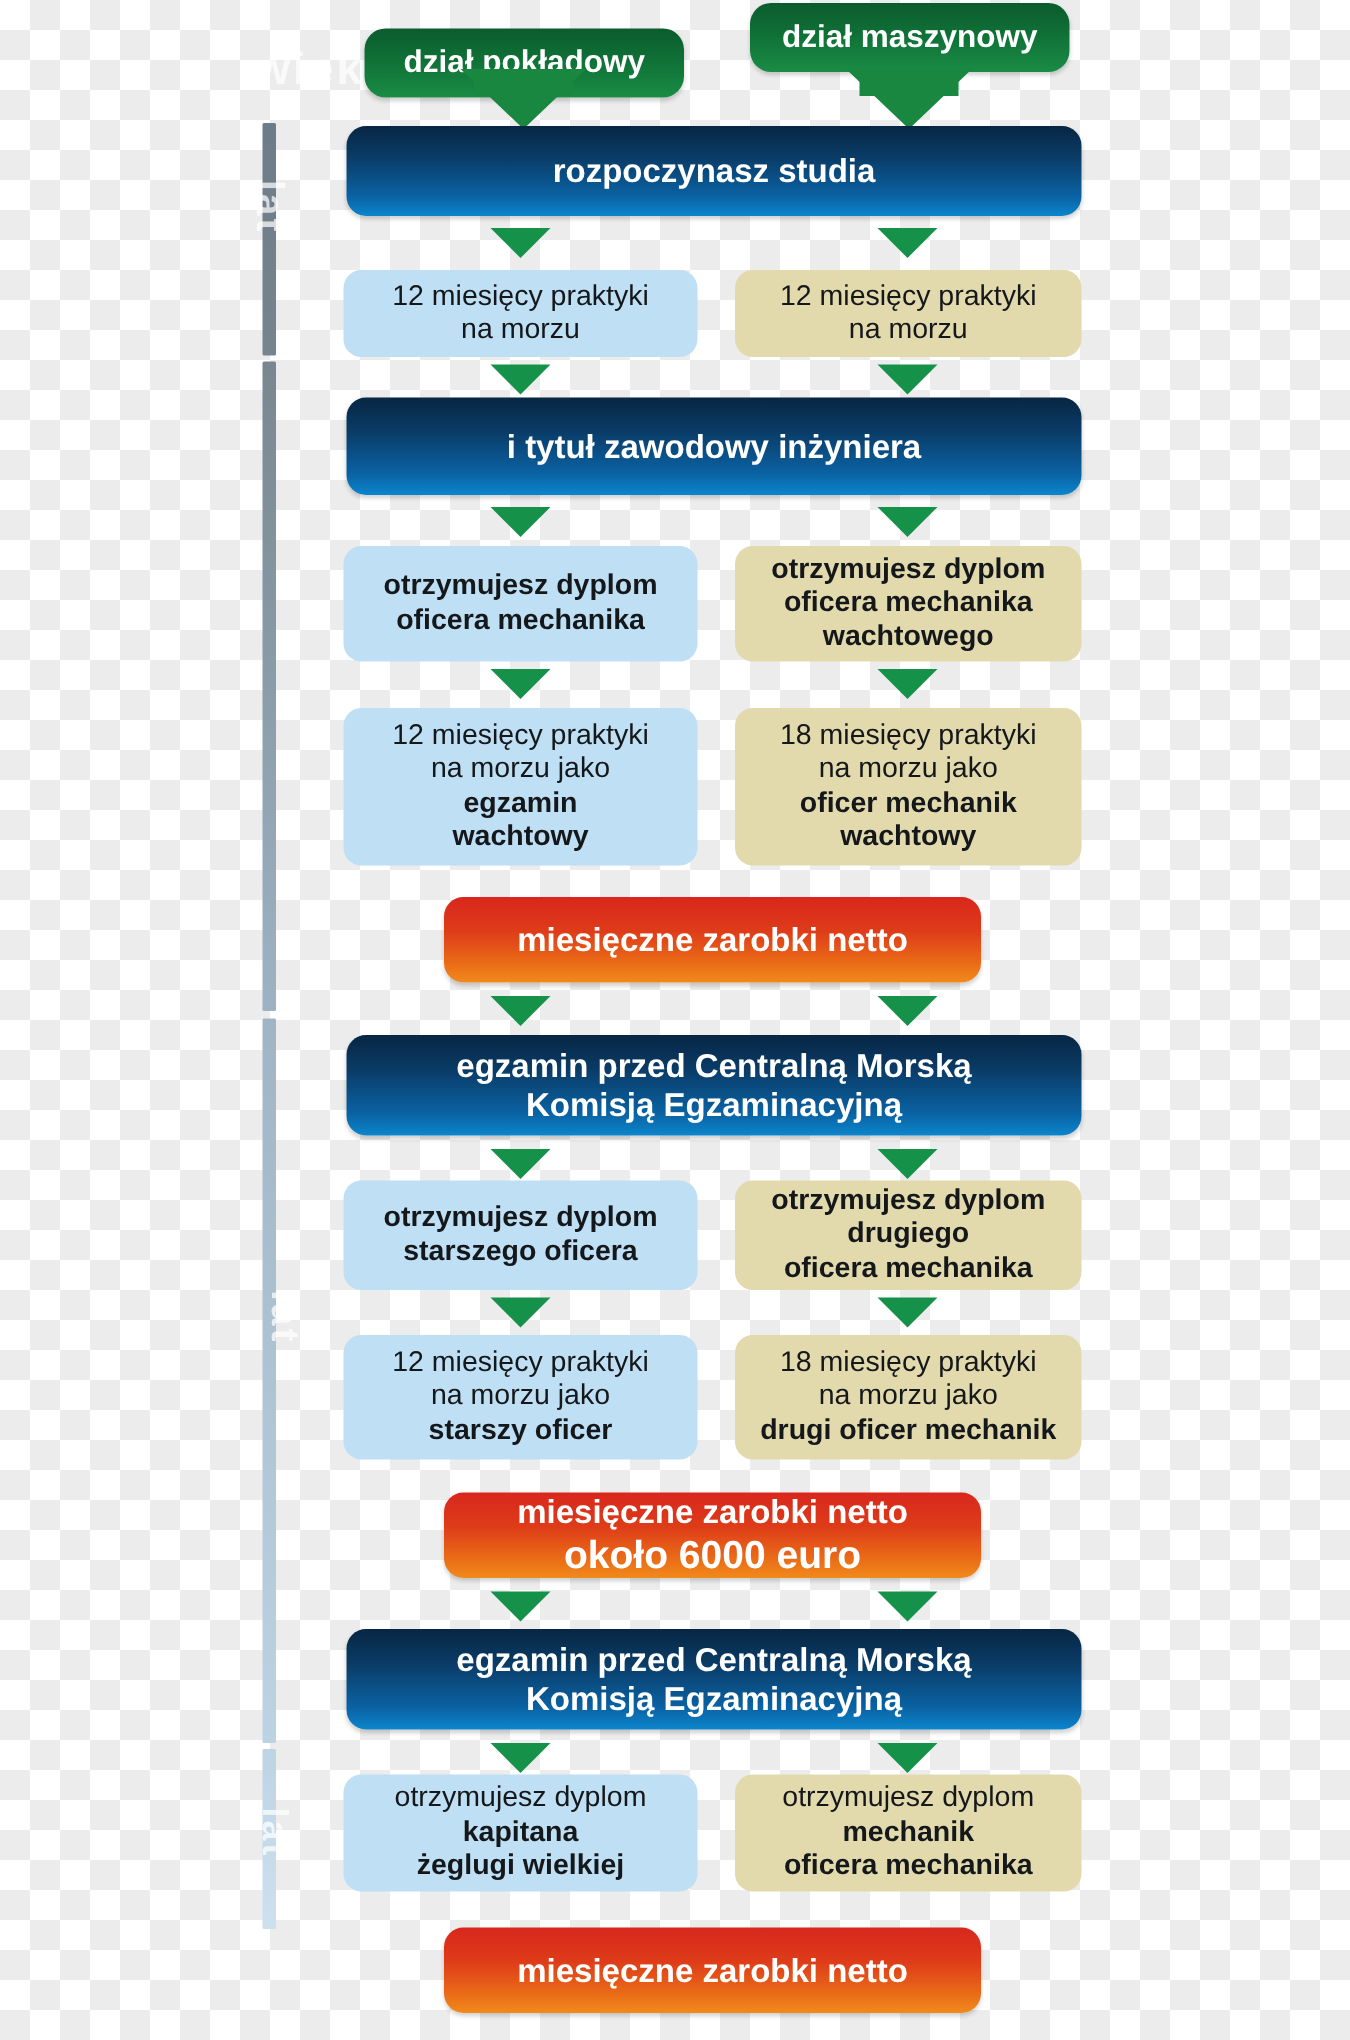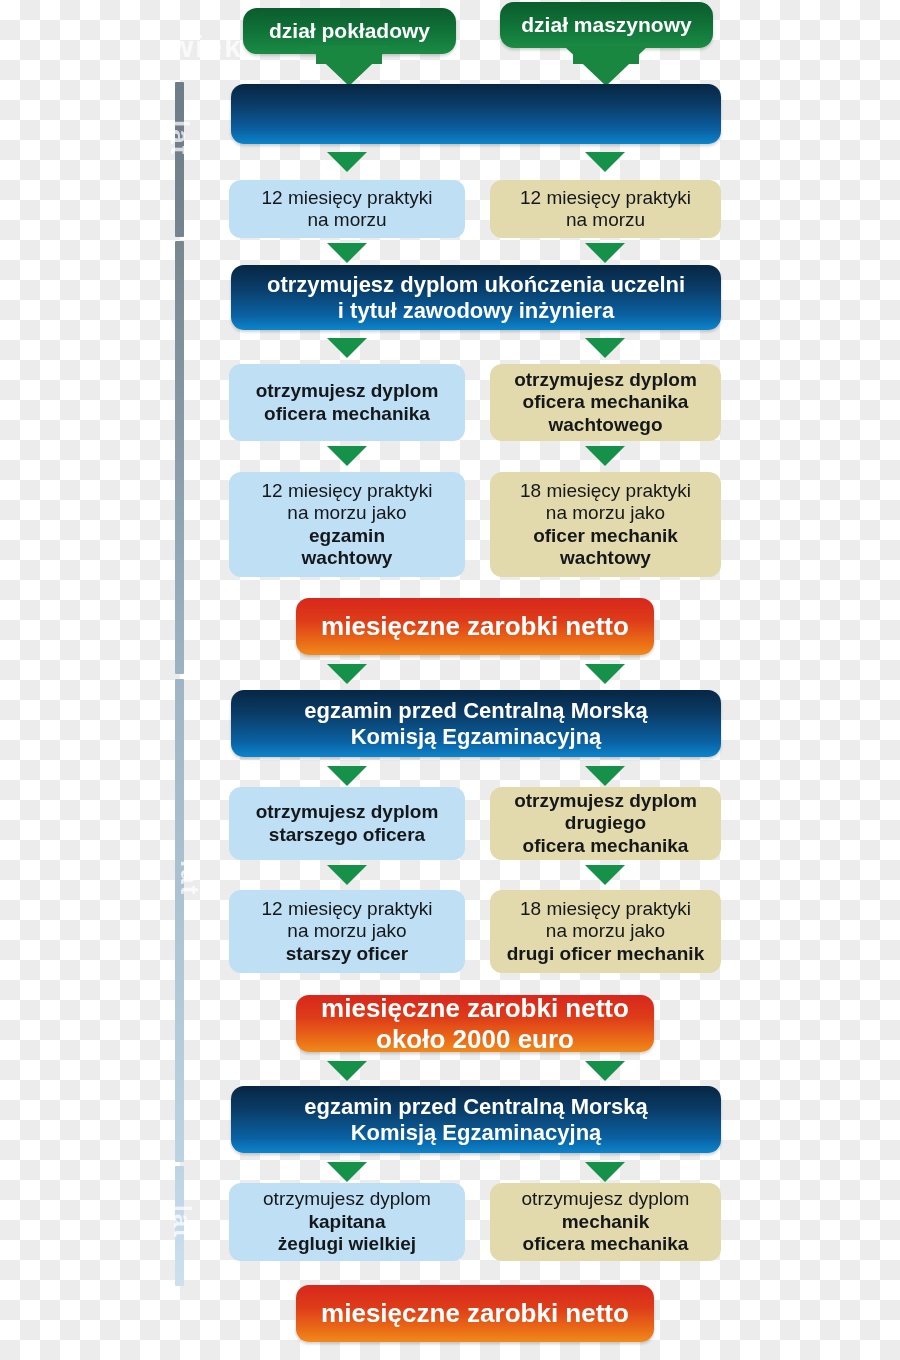--- a/index.html
+++ b/index.html
@@ -113,21 +113,21 @@
   }
 
   
   .salary-box {
     background: linear-gradient(180deg,#d8271d 0%, #de3c19 40%, #ea6c17 78%, #f18a1b 100%);
     color: #ffffff;
     font-weight: 700;
     border-radius: 13px;
     box-shadow: 0 2px 3px rgba(0,0,0,0.18);
   }
-  .salary-box .l1 { font-size: 26px; }
+  .salary-box .l1 { font-size: 22px; }
   .salary-box .l2 { font-size: 26px; }
 
   .bold { font-weight: 700; }
 
   
   .arrow {
     position: absolute;
     width: 0; height: 0;
     border-left: 20px solid transparent;
     border-right: 20px solid transparent;
@@ -142,52 +142,52 @@
   <div class="timeline-seg seg-a"></div>
   <div class="timeline-seg seg-b"></div>
   <div class="timeline-seg seg-c"></div>
   <div class="timeline-seg seg-d"></div>
 
   <div class="wm wm-1">wiek</div>
   <div class="wm wm-2">lat</div>
   <div class="wm wm-3">lat</div>
   <div class="wm wm-4">lat</div>
 
-  <div class="box green-pill" style="left:243px; top:8px; width:213px; height:46px;">
+  <div class="box green-pill" style="left:243px; top:19px; width:213px; height:46px;">
     <span class="t">dział pokładowy</span>
   </div>
   <div class="big-arrow-stem" style="left:316px; top:46px; width:66px; height:18px;"></div>
   <div class="big-arrow" style="left:307px; top:46px;"></div>
 
   <div class="box green-pill" style="left:500px; top:2px; width:213px; height:46px;">
     <span class="t">dział maszynowy</span>
   </div>
   <div class="big-arrow-stem" style="left:573px; top:46px; width:66px; height:18px;"></div>
   <div class="big-arrow" style="left:564px; top:46px;"></div>
 
   <div class="box blue-banner" style="left:231px; top:84px; width:490px; height:60px; flex-direction:column;">
+    <span class="t">rozpoczynasz studia</span>
   </div>
 
   <div class="arrow" style="left:327px; top:152px;"></div>
   <div class="arrow" style="left:585px; top:152px;"></div>
 
   <div class="box deck-box" style="left:229px; top:180px; width:236px; height:58px; flex-direction:column;">
     <span class="t">12 miesięcy praktyki</span>
     <span class="t">na morzu</span>
   </div>
   <div class="box eng-box" style="left:490px; top:180px; width:231px; height:58px; flex-direction:column;">
     <span class="t">12 miesięcy praktyki</span>
     <span class="t">na morzu</span>
   </div>
 
   <div class="arrow" style="left:327px; top:243px;"></div>
   <div class="arrow" style="left:585px; top:243px;"></div>
 
   <div class="box blue-banner" style="left:231px; top:265px; width:490px; height:65px; flex-direction:column;">
-    <span class="t">otrzymujesz dyplom ukończenia uczelni</span>
     <span class="t">i tytuł zawodowy inżyniera</span>
   </div>
 
   <div class="arrow" style="left:327px; top:338px;"></div>
   <div class="arrow" style="left:585px; top:338px;"></div>
 
   <div class="box deck-box" style="left:229px; top:364px; width:236px; height:77px; flex-direction:column;">
     <span class="t bold">otrzymujesz dyplom</span>
     <span class="t bold">oficera mechanika</span>
   </div>
@@ -247,21 +247,21 @@
     <span class="t bold">starszy oficer</span>
   </div>
   <div class="box eng-box" style="left:490px; top:890px; width:231px; height:83px; flex-direction:column;">
     <span class="t">18 miesięcy praktyki</span>
     <span class="t">na morzu jako</span>
     <span class="t bold">drugi oficer mechanik</span>
   </div>
 
   <div class="box salary-box" style="left:296px; top:995px; width:358px; height:57px; flex-direction:column;">
     <span class="t l1">miesięczne zarobki netto</span>
-    <span class="t l2">około 2000 euro</span>
+    <span class="t l2">około 6000 euro</span>
   </div>
 
   <div class="arrow" style="left:327px; top:1061px;"></div>
   <div class="arrow" style="left:585px; top:1061px;"></div>
 
   <div class="box blue-banner" style="left:231px; top:1086px; width:490px; height:67px; flex-direction:column;">
     <span class="t">egzamin przed Centralną Morską</span>
     <span class="t">Komisją Egzaminacyjną</span>
   </div>
 

